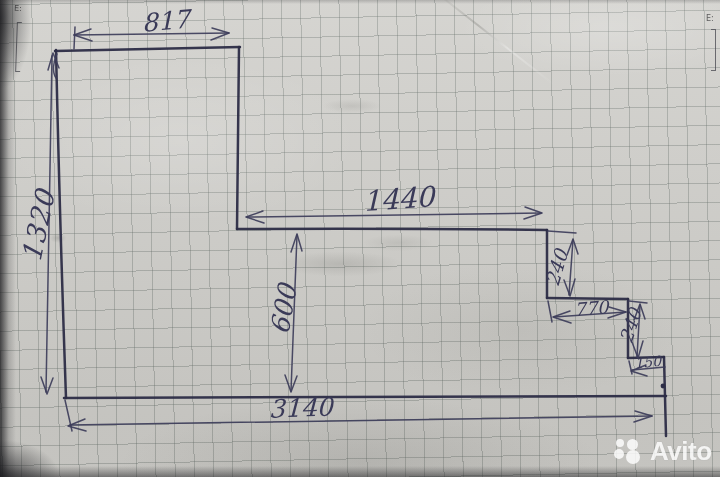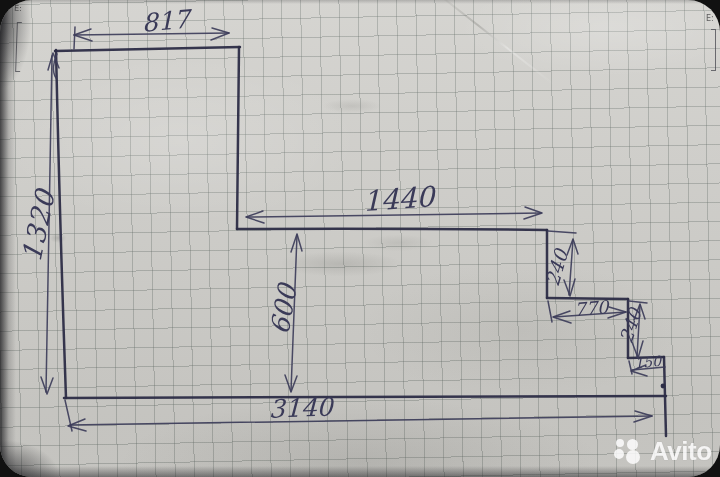--- a/index.html
+++ b/index.html
@@ -1,17 +1,17 @@
 <!DOCTYPE html>
 <html><head>
 <meta charset="utf-8">
 <style>
   html,body{margin:0;padding:0;background:#111;}
   .photo{position:relative;width:720px;height:477px;overflow:hidden;background:#d3d2ce;
-         font-family:"DejaVu Serif",serif;border-radius:32px;}
+         font-family:"DejaVu Serif",serif;}
   .layer{position:absolute;inset:0;pointer-events:none;}
 
   
   .grid{position:absolute;inset:-40px;transform:rotate(-1.1deg);
     background-image:
       repeating-linear-gradient(to right, rgba(95,105,100,0) 0 18.2px, rgba(95,105,100,0.34) 18.2px 19.2px),
       repeating-linear-gradient(to bottom, rgba(95,105,100,0) 0 18.2px, rgba(95,105,100,0.34) 18.2px 19.2px);}
 
   
   .stains{background:

